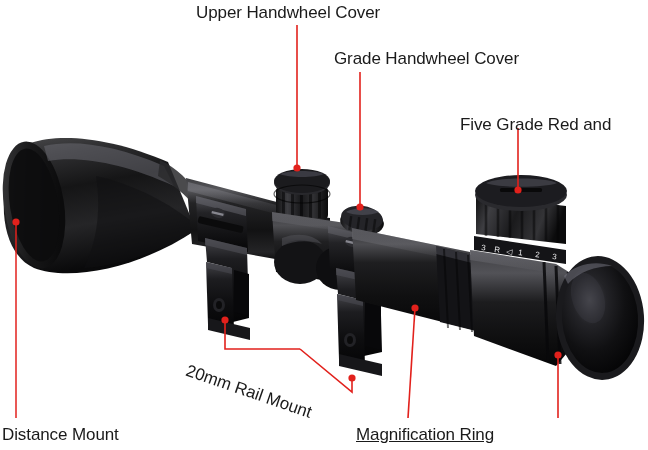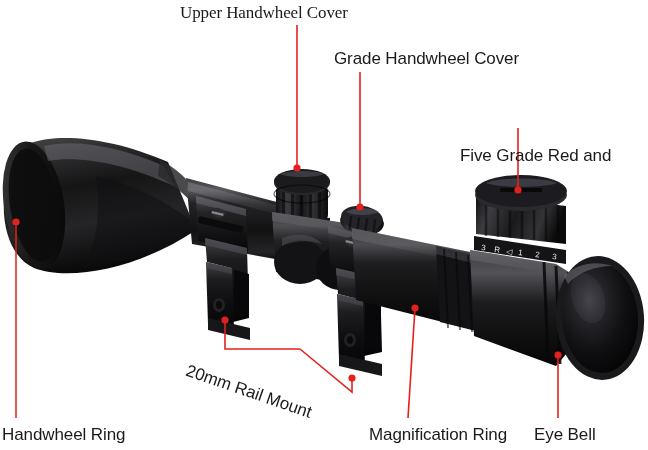--- a/index.html
+++ b/index.html
@@ -320,29 +320,28 @@
       <path d="M415,308 L408,418" stroke="#e2211c" stroke-width="1.6" fill="none"></path>
       <circle cx="415" cy="308" r="3.6" fill="#e2211c"></circle>
     </g>
 
     <g>
       <path d="M558,355 L558,418" stroke="#e2211c" stroke-width="1.6" fill="none"></path>
       <circle cx="558" cy="355" r="3.6" fill="#e2211c"></circle>
     </g>
   </svg>
 
-  <div class="label" style="left:180px;top:2px;font-family:Liberation Serif, serif;">Upper Handwheel Cover</div>
+  <div class="label" style="left:196px;top:2px;">Upper Handwheel Cover</div>
 
   <div class="label" style="left:334px;top:48px;">Grade Handwheel Cover</div>
 
-  <div class="label two-line" style="left:460px;top:101px;text-align:right;">
+  <div class="label two-line" style="left:460px;top:70px;text-align:right;">
     <div>Five Grade Red and</div>
   </div>
 
-  <div class="label" style="left:2px;top:424px;">Handwheel Ring</div>
+  <div class="label" style="left:2px;top:424px;">Distance Mount</div>
 
   <div class="label rot" style="left:190px;top:360px;">20mm Rail Mount</div>
 
-  <div class="label" style="left:369px;top:424px;">Magnification Ring</div>
-
-  <div class="label" style="left:534px;top:424px;">Eye Bell</div>
+  <div class="label" style="left:356px;top:424px;text-decoration:underline;">Magnification Ring</div>
+
 
 </div>
 
 </body></html>

